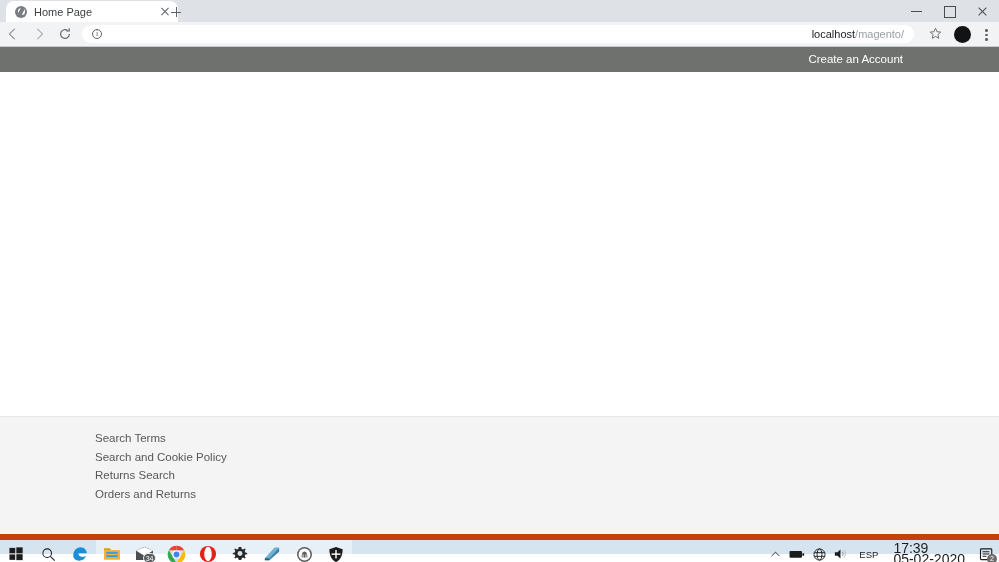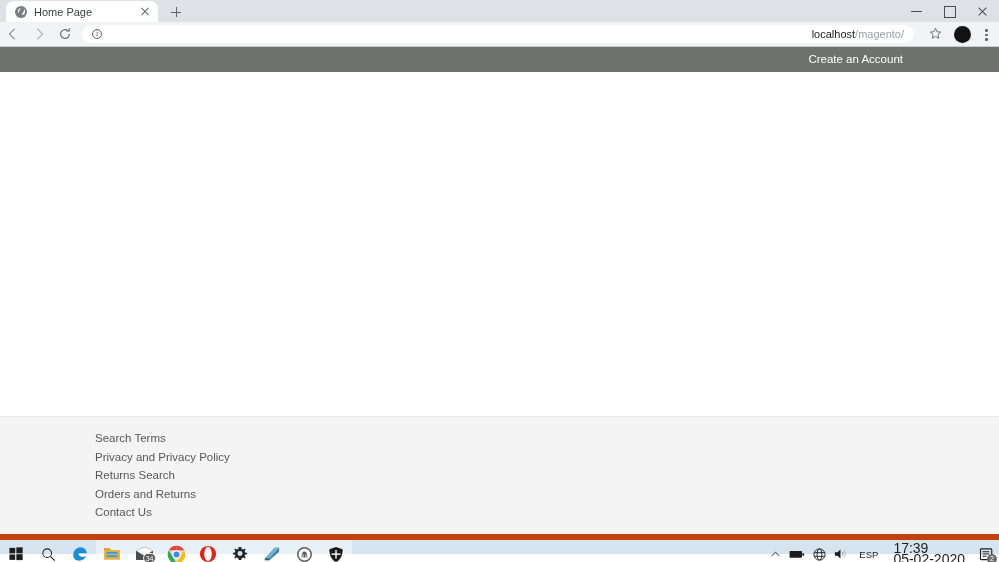--- a/index.html
+++ b/index.html
@@ -14,21 +14,21 @@
   .browser { position: absolute; left: 0; top: 0; width: 999px; height: 534px; }
 
   .tabstrip {
     position: absolute; left: 0; top: 0; width: 999px; height: 22px;
     background: #dee1e6;
     display: flex; align-items: flex-end;
   }
   .tab {
     position: relative;
     margin-left: 6px;
-    width: 152px; height: 21px;
+    width: 172px; height: 21px;
     background: #ffffff;
     border-radius: 8px 8px 0 0;
     display: flex; align-items: center;
     padding: 0 6px 0 9px;
   }
   .tab-favicon {
     width: 12px; height: 12px; flex: 0 0 12px;
     border-radius: 50%;
     background: #7a7d82;
     position: relative;
@@ -298,24 +298,23 @@
 
     <div class="panel-topbar">
       <span class="create-account">Create an Account</span>
     </div>
 
     <div class="page-body"></div>
 
     <div class="footer">
       <div class="footer-links">
         <a class="footer-link">Search Terms</a>
-        <a class="footer-link">Privacy and Privacy Policy</a>
+        <a class="footer-link">Search and Cookie Policy</a>
         <a class="footer-link">Returns Search</a>
         <a class="footer-link">Orders and Returns</a>
-        <a class="footer-link">Contact Us</a>
       </div>
     </div>
 
   </div>
 </div>
 
 <div class="taskbar">
   <div class="tb-icons">
 
     <div class="tbi">

